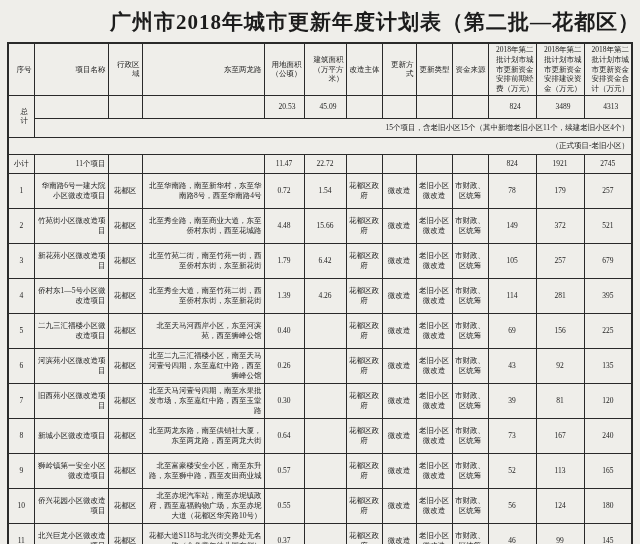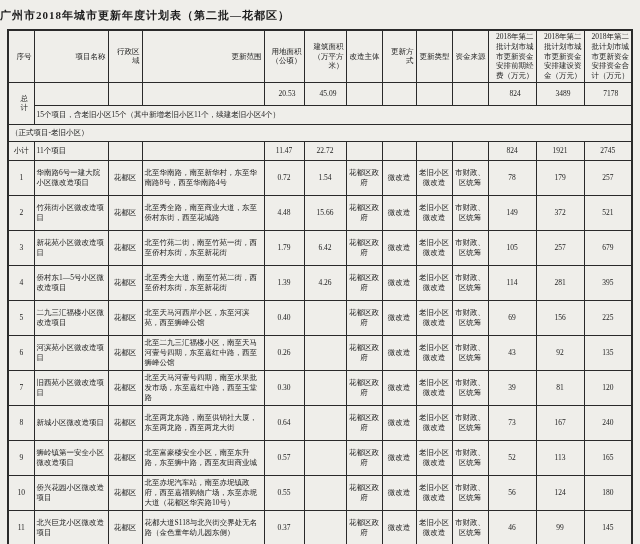--- a/index.html
+++ b/index.html
@@ -5,23 +5,23 @@
   html,body{margin:0;padding:0;}
   body{
     width:640px;height:544px;
     background:#efeeea;
     font-family:"Liberation Serif","DejaVu Serif",serif;
     color:#1c1c1c;
     -webkit-font-smoothing:antialiased;
   }
   .page{width:640px;height:544px;overflow:hidden;position:relative;}
   .title{
-    text-align:left;
+    text-align:right;
     font-weight:bold;
-    font-size:11px;
+    font-size:21px;
     letter-spacing:1px;
     padding-top:8px;
     padding-bottom:6px;
   }
   table.plan{
     border-collapse:collapse;
     table-layout:fixed;
     width:624px;
     margin:0 auto;
     background:transparent;
@@ -32,21 +32,21 @@
     font-weight:normal;
     font-size:7.5px;
     line-height:1.3;
     vertical-align:middle;
     word-break:break-all;
     overflow:hidden;
   }
   table.plan{border:2px solid #2a2a2a;}
   th.hcell{font-size:7px;text-align:right;}
   .c{text-align:center;}
-  .l{text-align:left;}
+  .l{text-align:right;}
   tr.header-row{height:52px;}
   tr.total-row td{height:20px;padding-left:8px;}
   tr.note-row td{height:16px;}
   tr.section-row td{height:14px;}
   tr.subtotal-row td{height:16px;}
   tbody tr.data-row td{height:32px;}
 </style>
 </head>
 <body>
 
@@ -69,21 +69,21 @@
         <col style="width:48px">
         <col style="width:48px">
       <col style="width:48px">
     </colgroup>
 
     <thead>
       <tr class="header-row">
         <th class="hcell">序号</th>
         <th class="hcell">项目名称</th>
         <th class="hcell">行政区域</th>
-        <th class="hcell">更新范围</th>
+        <th class="hcell">东至两龙路</th>
         <th class="hcell">用地面积（公顷）</th>
         <th class="hcell">建筑面积（万平方米）</th>
         <th class="hcell">改造主体</th>
         <th class="hcell">更新方式</th>
         <th class="hcell">更新类型</th>
         <th class="hcell">资金来源</th>
         <th class="hcell">2018年第二批计划市城市更新资金安排前期经费（万元）</th>
         <th class="hcell">2018年第二批计划市城市更新资金安排建设资金（万元）</th>
         <th class="hcell">2018年第二批计划市城市更新资金安排资金合计（万元）</th>
       </tr>
@@ -96,21 +96,21 @@
         <td></td>
         <td></td>
         <td class="c">20.53</td>
         <td class="c">45.09</td>
         <td></td>
         <td></td>
         <td></td>
         <td></td>
         <td class="c">824</td>
         <td class="c">3489</td>
-        <td class="c">7178</td>
+        <td class="c">4313</td>
       </tr>
       <tr class="note-row">
         <td class="l" colspan="12">15个项目，含老旧小区15个（其中新增老旧小区11个，续建老旧小区4个）</td>
       </tr>
       <tr class="section-row">
         <td class="l" colspan="13">（正式项目-老旧小区）</td>
       </tr>
       <tr class="subtotal-row">
         <td class="c">小计</td>
         <td class="l">11个项目</td>

